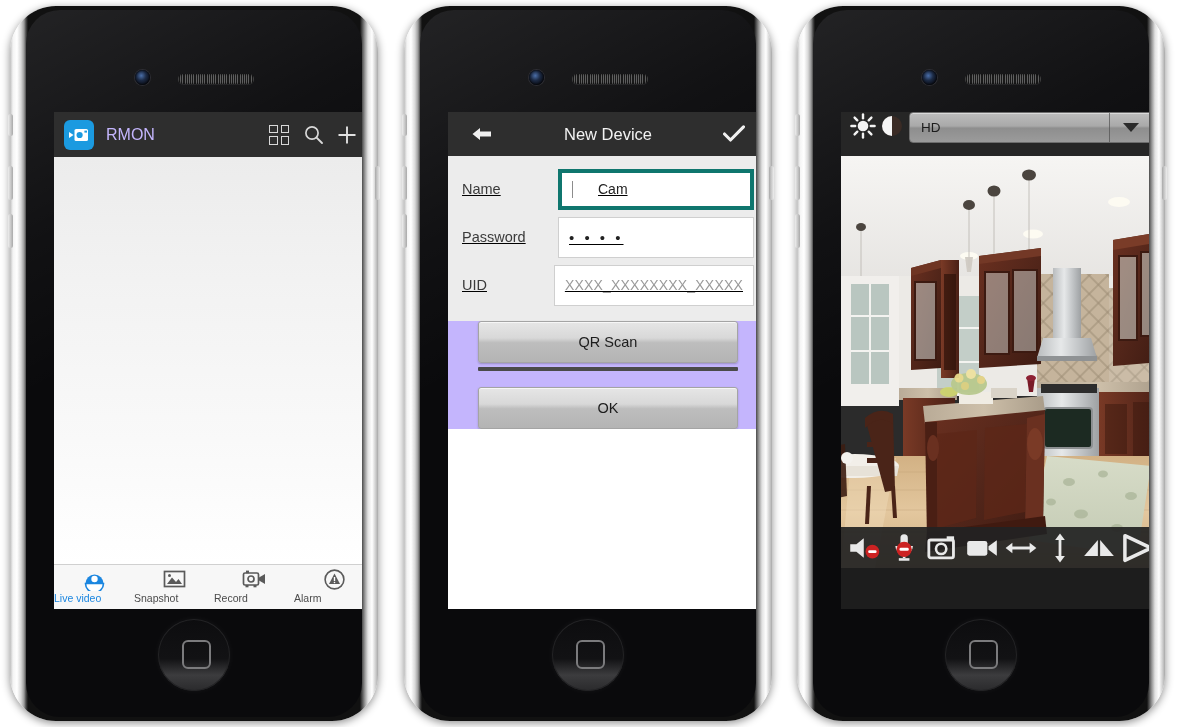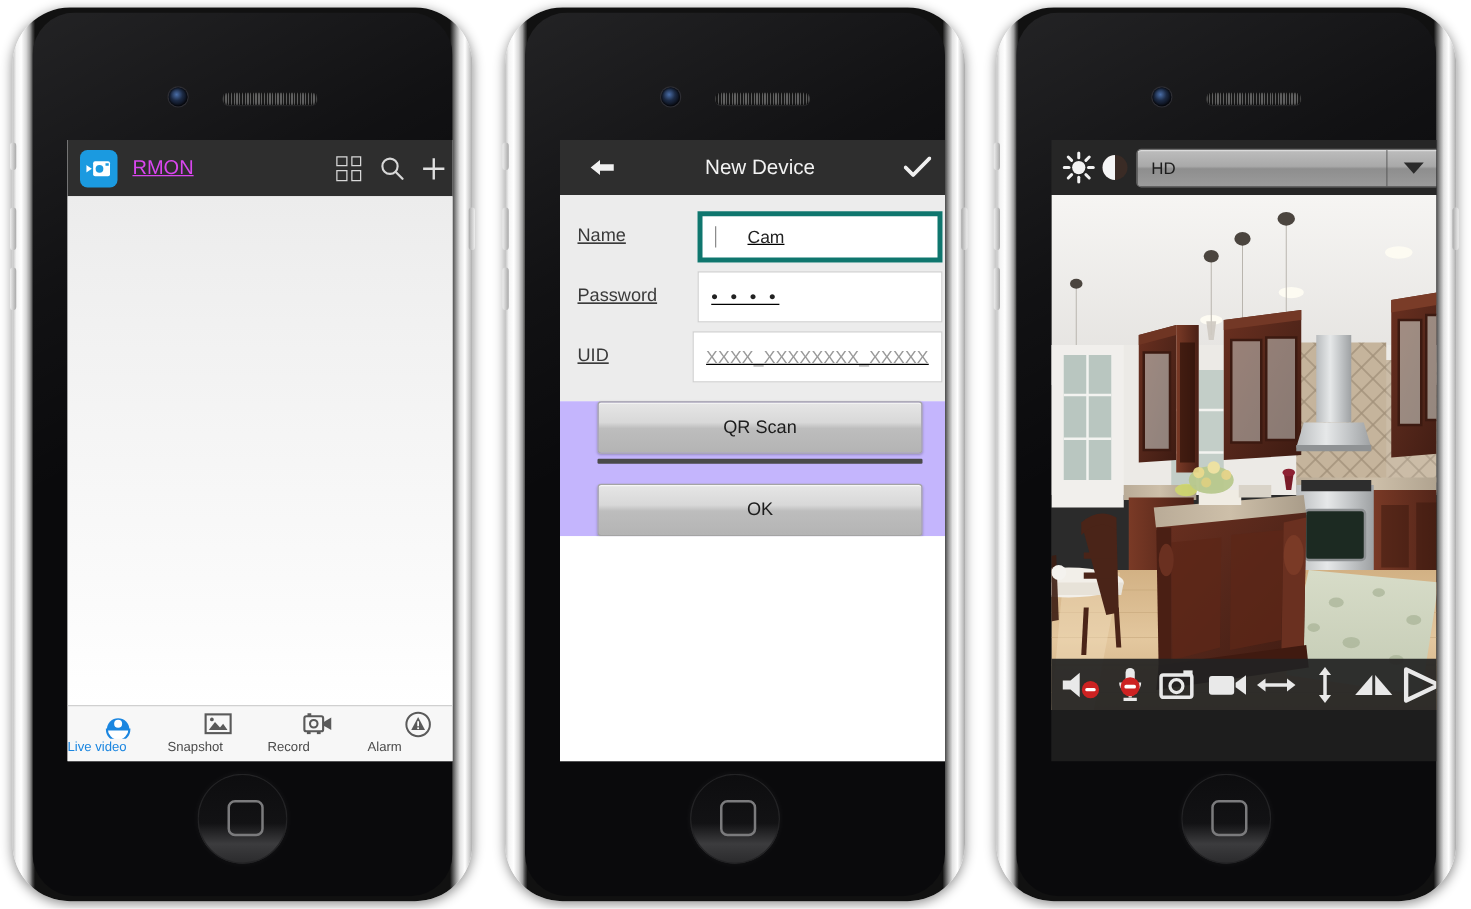--- a/index.html
+++ b/index.html
@@ -85,21 +85,21 @@
 
   
   .appbar {
     height: 45px; background: #2e2e2e;
     display: flex; align-items: center; padding: 0 10px;
   }
   .app-icon {
     width: 30px; height: 30px; border-radius: 6px; background: #1b9ae0;
     display: flex; align-items: center; justify-content: center; flex: 0 0 auto;
   }
-  .app-title { color: #d946ef; font-size: 16px; margin-left: 12px; flex: 1 1 auto; text-decoration: underline; }
+  .app-title { color: #c4b5fd; font-size: 16px; margin-left: 12px; flex: 1 1 auto; }
   .bar-ico { width: 34px; height: 34px; display:flex; align-items:center; justify-content:center;
              color:#d8d8d8; flex:0 0 auto; }
   .grid-ico { width: 20px; height: 20px; display: grid; grid-template-columns: 1fr 1fr;
               grid-template-rows: 1fr 1fr; gap: 3px; }
   .grid-ico i { border: 1.6px solid #d8d8d8; display: block; }
 
   .dev-list { height: 407px; background: linear-gradient(to bottom,#ececec 0%, #f2f2f2 30%, #fafafa 75%, #ffffff 100%); }
 
   .tabbar {
     height: 45px; background: #f7f7f7; border-top: 1px solid #d0d0d0;
@@ -139,21 +139,21 @@
     display: flex; align-items: center; justify-content: center;
     font-size: 14.5px; color: #1d1d1d;
     box-shadow: 0 1px 2px rgba(0,0,0,0.22), inset 0 1px 0 rgba(255,255,255,0.65);
   }
   .sep-bar { height: 4px; background: #4a4a4a; margin: 4px 0; border-radius: 1px; }
   .gap10 { height: 12px; }
   .form-rest { background: #ffffff; flex: 1 1 auto; }
 
   
   .vbar {
-    height: 44px; background: #262626; display: flex; align-items: center;
+    height: 44px; background: #262626; display: flex; align-items: flex-start;
     padding: 0 8px; gap: 1px;
   }
   .vico { width: 28px; height: 28px; display: flex; align-items: center; justify-content: center; }
   .hd-select {
     flex: 1 1 auto; height: 31px; margin-left: 2px;
     background: linear-gradient(to bottom, #bdbdbd 0%, #a9a9a9 45%, #8e8e8e 52%, #9b9b9b 100%);
     border-radius: 4px; border: 1px solid #6d6d6d;
     display: flex; align-items: center; position: relative;
     box-shadow: inset 0 1px 0 rgba(255,255,255,0.45);
   }

